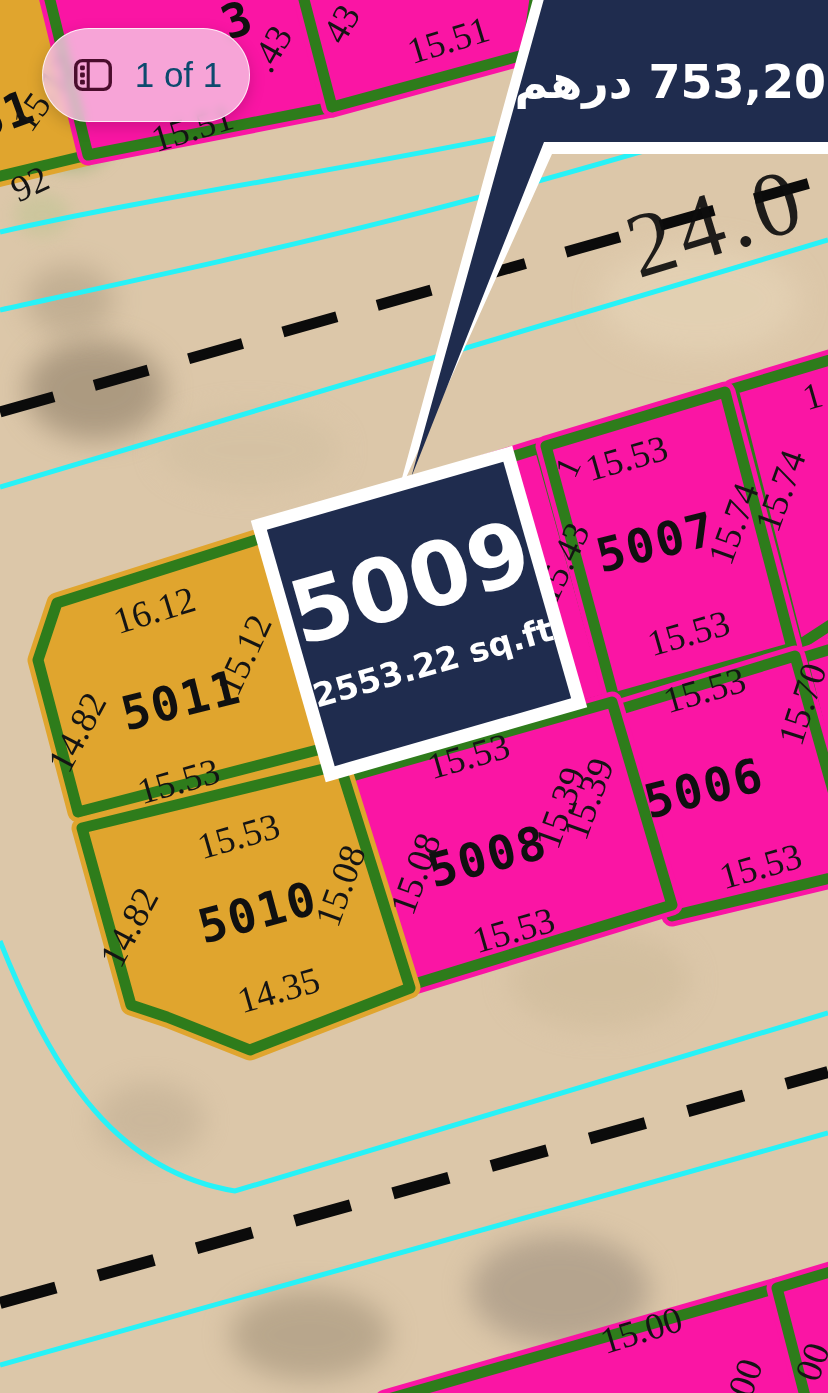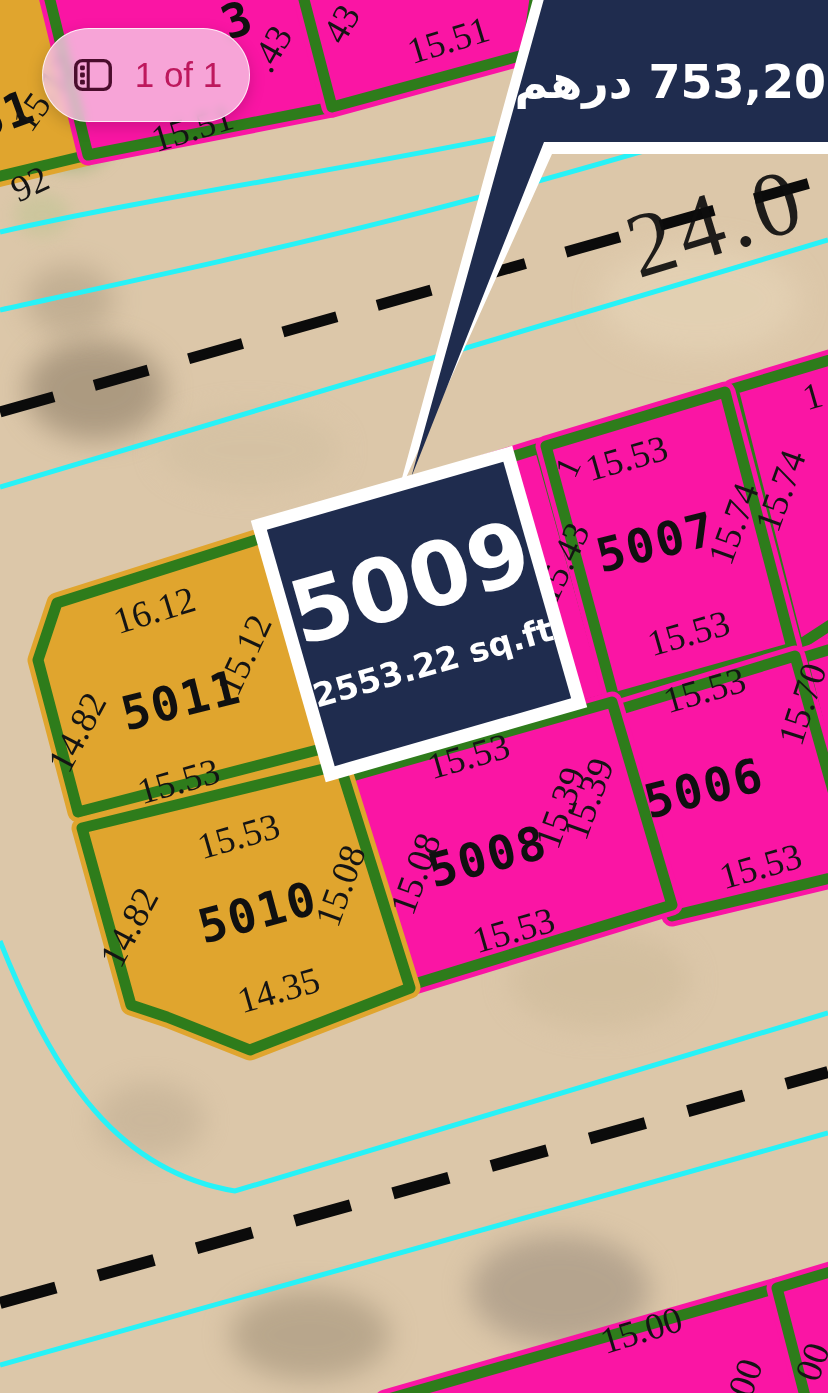--- a/index.html
+++ b/index.html
@@ -19,21 +19,21 @@
   .dashline2{fill:none;stroke:#0b0b0b;stroke-width:12;stroke-dasharray:58 44;}
   .banner-text{font-family:"DejaVu Sans",sans-serif;font-weight:700;font-size:46px;fill:#ffffff;}
   .callout-num{font-family:"DejaVu Sans",sans-serif;font-weight:700;font-size:88px;fill:#ffffff;}
   .callout-area{font-family:"DejaVu Sans",sans-serif;font-weight:700;font-size:33px;fill:#ffffff;}
   .badge{position:absolute;left:42px;top:28px;width:206px;height:92px;
          display:flex;align-items:center;justify-content:center;gap:19px;
          border-radius:50px;background:rgba(246,200,227,.80);
          backdrop-filter:blur(5px);-webkit-backdrop-filter:blur(5px);
          border:1.5px solid rgba(255,255,255,.8);
          box-shadow:0 5px 16px rgba(0,0,0,.18);
-         font-size:35px;color:#be185d;font-family:"Liberation Sans","DejaVu Sans",sans-serif;}
+         font-size:35px;color:#0c4a6e;font-family:"Liberation Sans","DejaVu Sans",sans-serif;}
 </style>
 </head>
 <body>
 
 <div class="stage">
 <svg width="828" height="1393" viewBox="0 0 828 1393" xmlns="http://www.w3.org/2000/svg">
   <defs>
     <filter id="blur1" x="-60%" y="-60%" width="220%" height="220%">
           <feGaussianBlur stdDeviation="14"></feGaussianBlur>
         </filter>

